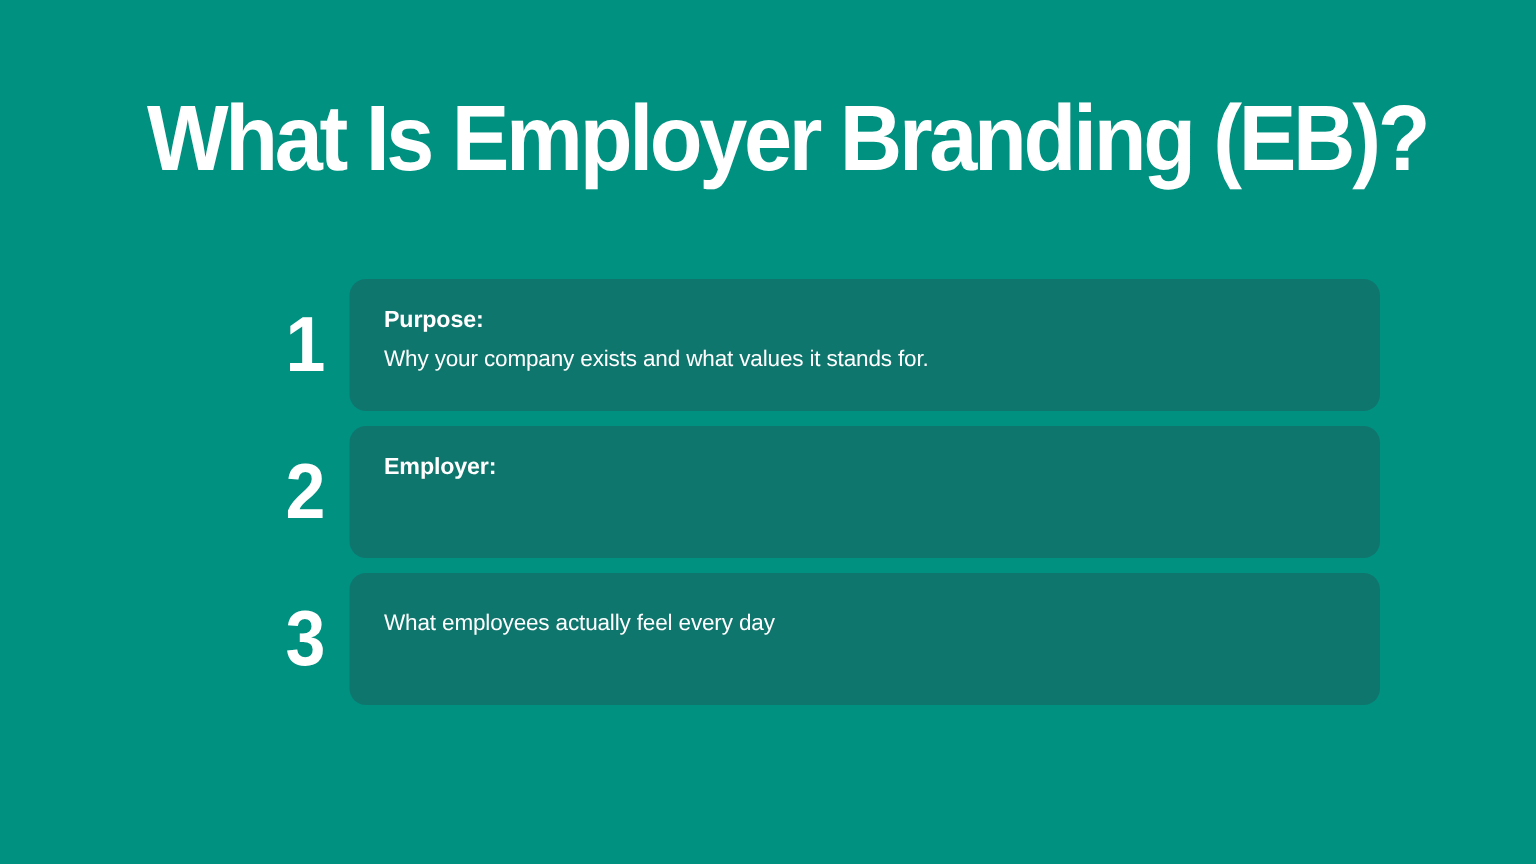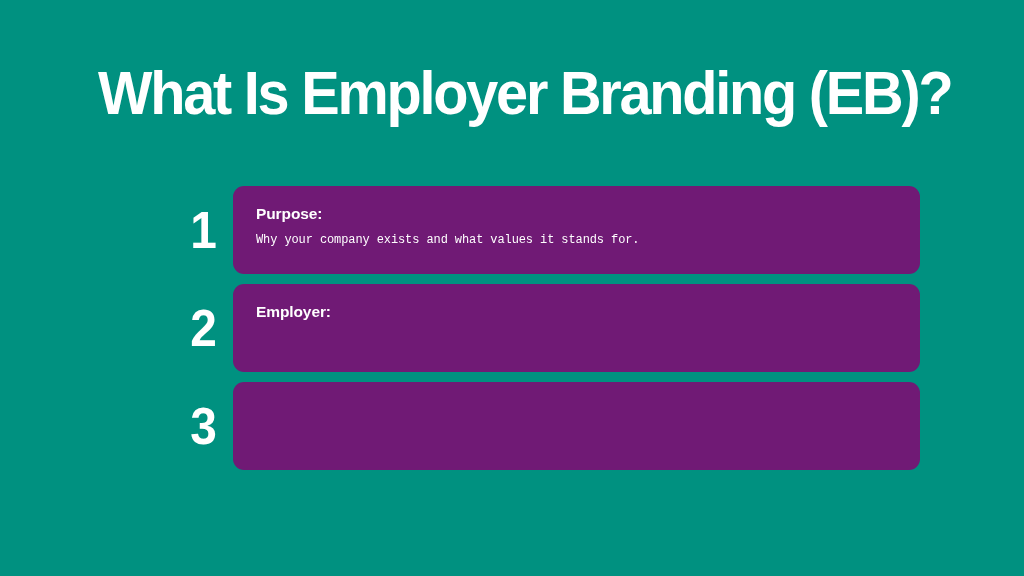--- a/index.html
+++ b/index.html
@@ -76,44 +76,44 @@
     transform: scaleX(0.92);
     transform-origin: right center;
   }
 
   .item-card {
     position: absolute;
     left: 233px;
     top: 0;
     width: 687px;
     height: 88px;
-    background: #701a75;
+    background: #0f766e;
     border-radius: 11px;
     box-sizing: border-box;
     padding: 18px 22px 0 23px;
   }
 
   .item-label {
     display: block;
     color: #ffffff;
     font-family: "Liberation Sans", sans-serif;
     font-weight: bold;
     font-size: 15.5px;
     line-height: 20px;
     letter-spacing: -0.1px;
     white-space: nowrap;
   }
 
   .item-desc {
     display: block;
     margin-top: 4px;
     color: #ffffff;
-    font-family: Liberation Mono, monospace;
+    font-family: Liberation Sans, sans-serif;
     font-weight: normal;
-    font-size: 12px;
+    font-size: 15px;
     line-height: 24px;
     letter-spacing: -0.1px;
     white-space: nowrap;
   }
 </style>
 </head>
 <body>
 
 <div id="slide">
 
@@ -132,17 +132,18 @@
     <div class="item-row">
       <div class="item-number">2</div>
       <div class="item-card">
         <span class="item-label">Employer:</span>
       </div>
     </div>
 
     <div class="item-row">
       <div class="item-number">3</div>
       <div class="item-card">
+        <span class="item-desc">What employees actually feel every day</span>
       </div>
     </div>
 
   </div>
 </div>
 
 </body></html>

